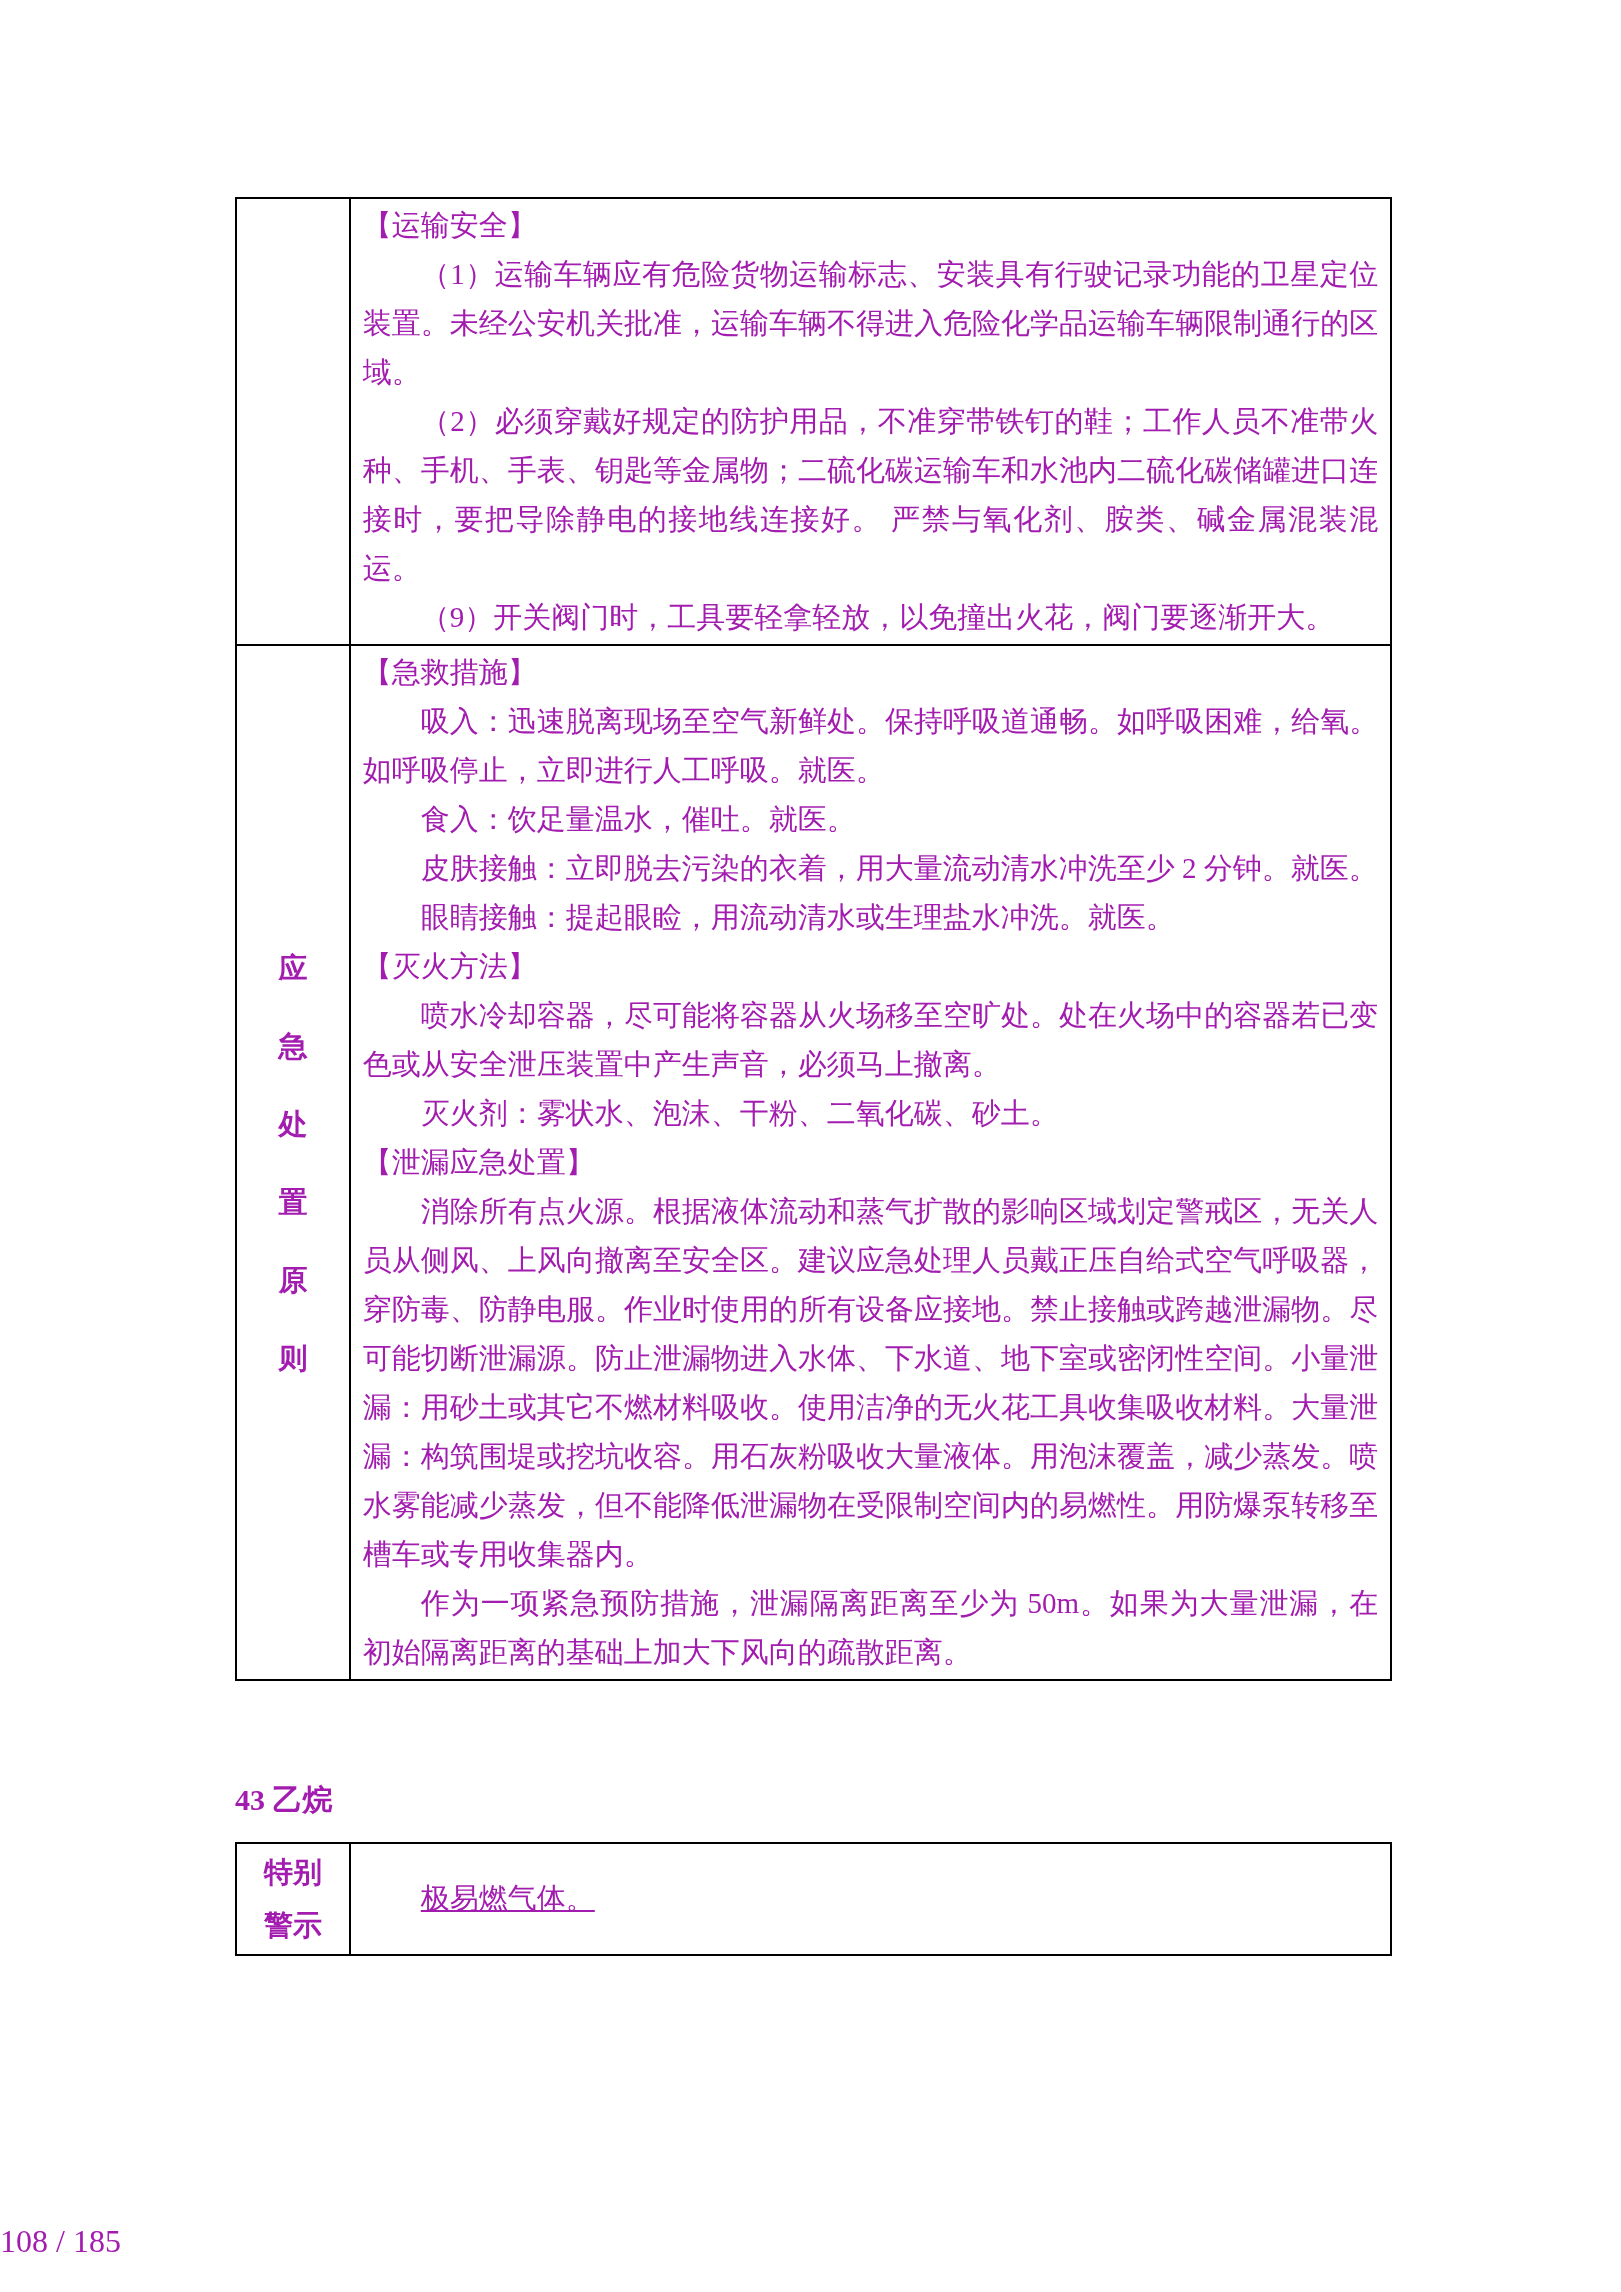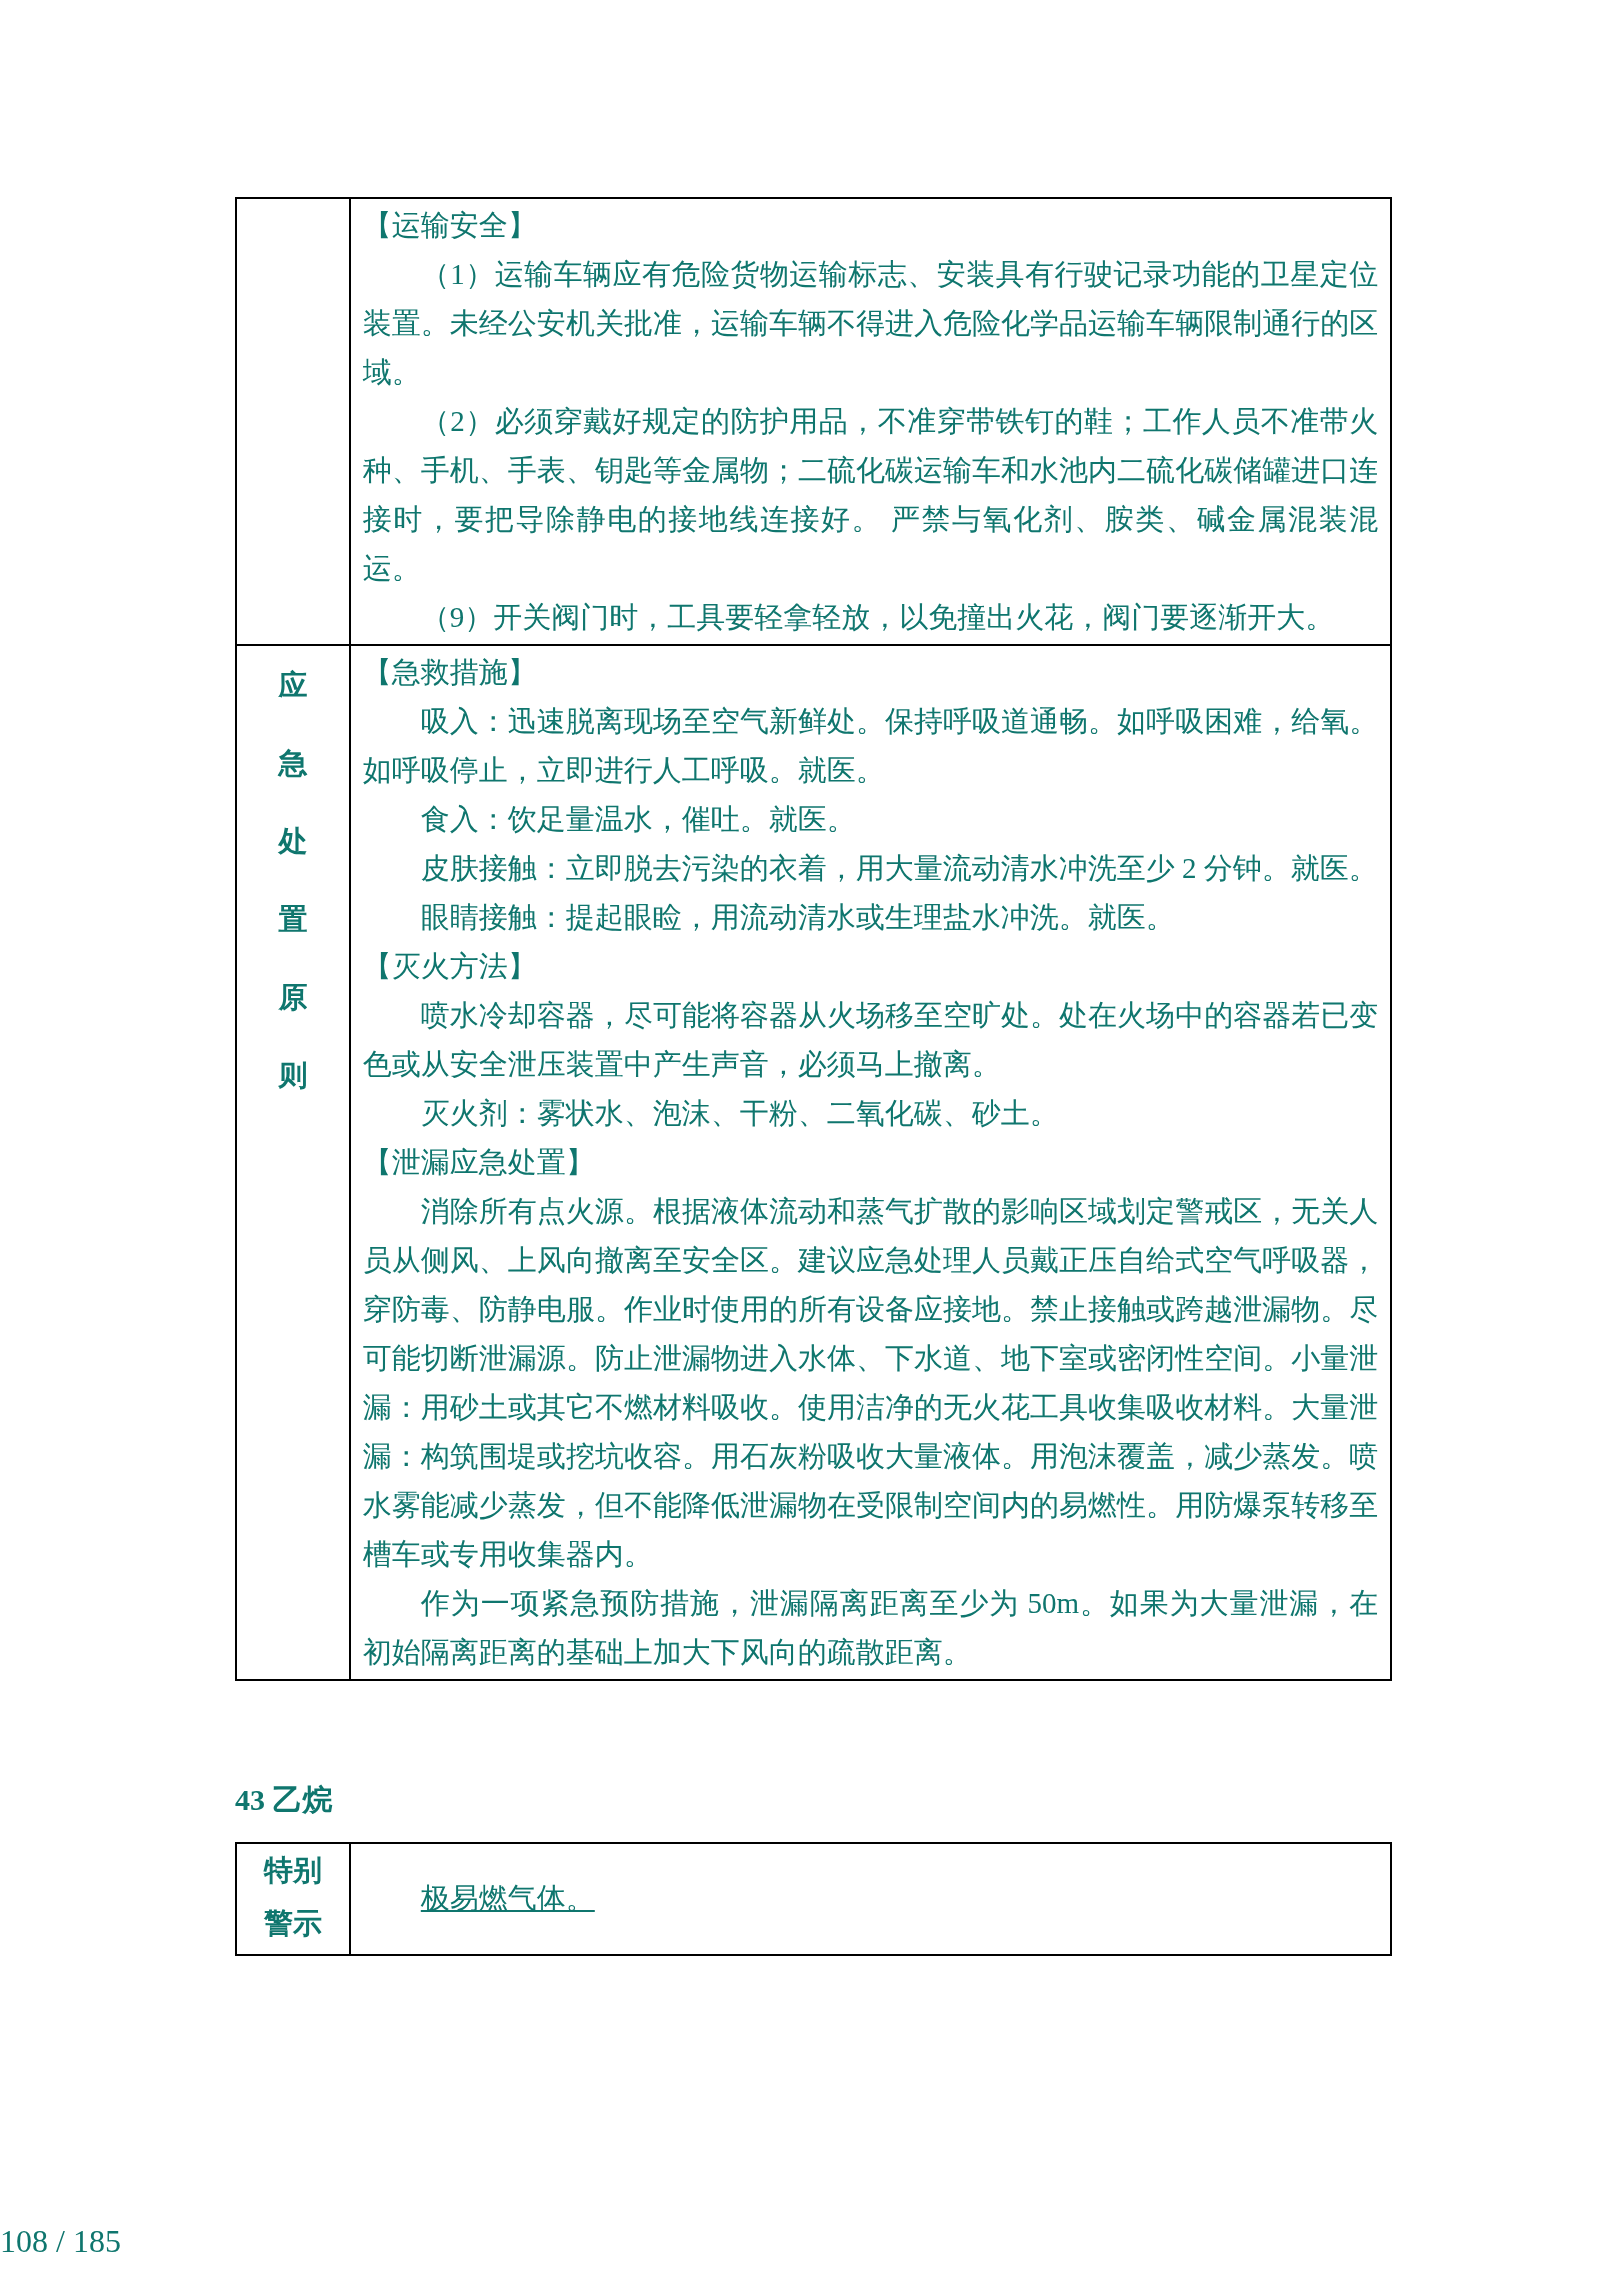--- a/index.html
+++ b/index.html
@@ -3,21 +3,21 @@
 <meta charset="utf-8">
 <style>
   * { margin: 0; padding: 0; box-sizing: border-box; }
   html, body { background: #ffffff; }
   .page {
     position: relative;
     width: 1621px;
     height: 2293px;
     margin: 0 auto;
     background: #ffffff;
-    color: #0f766e;
+    color: #a21caf;
     font-family: "Liberation Serif", "DejaVu Serif", serif;
   }
   .content {
     position: absolute;
     left: 235px;
     top: 197px;
     width: 1157px;
   }
   .tbl {
     border: 2px solid #000000;
@@ -27,21 +27,21 @@
     align-items: stretch;
   }
   .row + .row {
     border-top: 2px solid #000000;
   }
   .cell-label {
     width: 114px;
     flex: 0 0 114px;
     border-right: 2px solid #000000;
     display: flex;
-    align-items: flex-start;
+    align-items: center;
     justify-content: center;
     font-weight: bold;
     font-size: 29px;
   }
   .cell-body {
     flex: 1 1 auto;
     padding: 2px 11.8px;
     font-size: 29px;
     line-height: 49px;
     text-align: justify;

